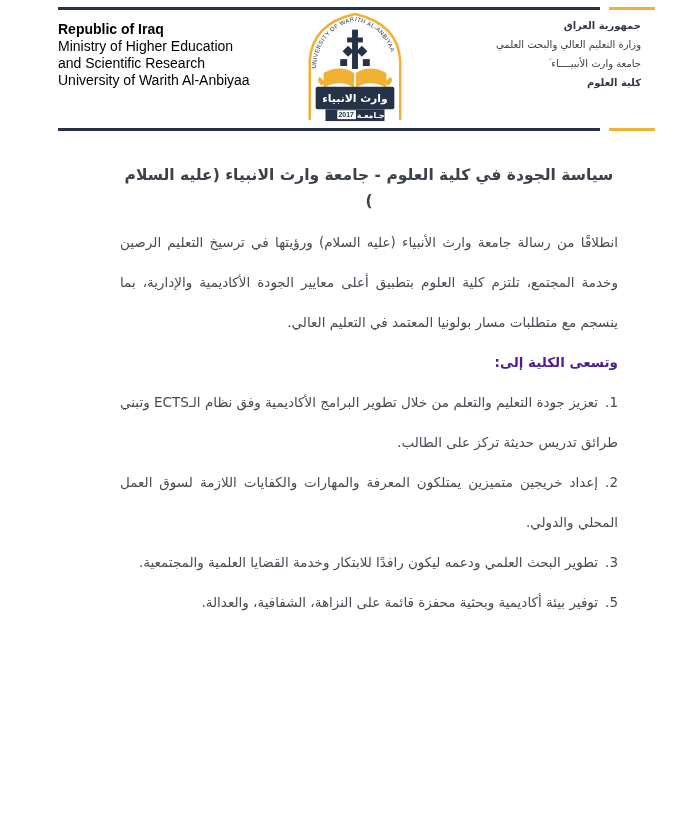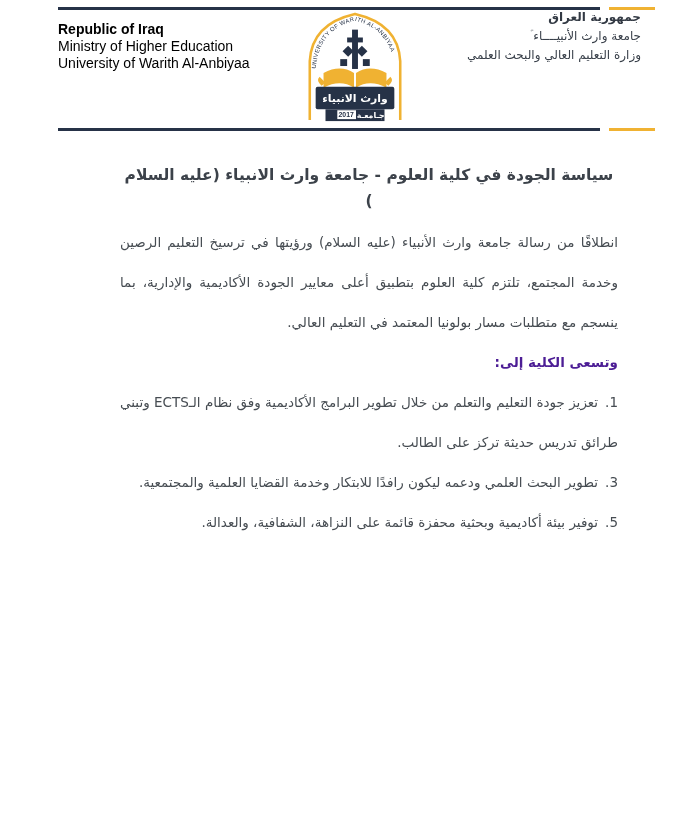--- a/index.html
+++ b/index.html
@@ -16,22 +16,22 @@
   .rule-bottom{top:128px;}
   .rule .navy-seg{flex:1;height:3px;background:#263247;}
   .rule .gold-seg{width:46px;height:3px;background:#f0b232;}
   .eng-block{
     position:absolute;left:58px;top:21px;
     font-family:"Liberation Sans","DejaVu Sans",sans-serif;
     font-size:14px;line-height:17px;color:#000000;
   }
   .eng-block .b{font-weight:bold;}
   .ar-block{
-    position:absolute;right:57px;top:8px;text-align:right;direction:rtl;
-    font-size:12px;line-height:19px;color:#39404a;
+    position:absolute;right:57px;top:16px;text-align:right;direction:rtl;
+    font-size:10px;line-height:19px;color:#39404a;
   }
   .ar-block .b{font-weight:bold;color:#333a44;}
   .logo{position:absolute;left:296px;top:8px;width:118px;height:118px;}
   
   .content{
     padding:0 80px;direction:rtl;text-align:justify;
     font-size:13.5px;line-height:40px;color:#464c52;margin-left:40px;
   }
   .doc-title{
     margin:20px 0 8px 0;text-align:center;font-weight:bold;
@@ -49,20 +49,21 @@
   <div class="letterhead">
 
     <div class="rule rule-top">
       <span class="navy-seg"></span>
       <span class="gold-seg"></span>
     </div>
 
     <div class="eng-block">
       <div class="b">Republic of Iraq</div>
       <div>Ministry of Higher Education</div>
+      <div>and Scientific Research</div>
       <div>University of Warith Al-Anbiyaa</div>
     </div>
 
     <svg class="logo" viewBox="0 0 120 120" aria-hidden="true">
       <defs>
         <path id="arcPath" d="M 20,64 Q 22,22 60,13 Q 98,22 100,64" fill="none"></path>
       </defs>
 
       <path d="M 14,114 L 14,54 Q 16,16 60,6 Q 104,16 106,54 L 106,114" fill="none" stroke="#f0b232" stroke-width="2.6"></path>
 
@@ -90,38 +91,40 @@
       <text x="60" y="96" text-anchor="middle" font-size="11" font-weight="bold" font-family="DejaVu Sans, sans-serif" fill="#ffffff">وارث الانبياء</text>
 
       <rect x="30" y="103" width="60" height="12" fill="#263247"></rect>
       <text x="76" y="112" text-anchor="middle" font-size="8" font-weight="bold" font-family="DejaVu Sans, sans-serif" fill="#ffffff">جـامعـة</text>
       <rect x="42" y="104" width="19" height="9" fill="#ffffff"></rect>
       <text x="51" y="111" text-anchor="middle" font-size="7" font-weight="bold" font-family="Liberation Sans, sans-serif" fill="#263247">2017</text>
     </svg>
 
     <div class="ar-block">
       <div class="b">جمهورية العراق</div>
+      <div>وزارة التعليم العالي والبحث العلمي</div>
       <div>جامعة وارث الأنبيــــاء ؑ</div>
-      <div>وزارة التعليم العالي والبحث العلمي</div>
+      <div class="b">كلية العلوم</div>
     </div>
 
     <div class="rule rule-bottom">
       <span class="navy-seg"></span>
       <span class="gold-seg"></span>
     </div>
   </div>
 
   <div class="content">
 
     <h1 class="doc-title">سياسة الجودة في كلية العلوم - جامعة وارث الانبياء (عليه السلام )</h1>
 
     <p class="intro">انطلاقًا من رسالة جامعة وارث الأنبياء (عليه السلام) ورؤيتها في ترسيخ التعليم الرصين وخدمة المجتمع، تلتزم كلية العلوم بتطبيق أعلى معايير الجودة الأكاديمية والإدارية، بما ينسجم مع متطلبات مسار بولونيا المعتمد في التعليم العالي.</p>
 
     <p class="goals-heading">وتسعى الكلية إلى:</p>
 
     <div class="goals">
       <p class="goal"><span class="marker">1.</span><span>تعزيز جودة التعليم والتعلم من خلال تطوير البرامج الأكاديمية وفق نظام الـECTS وتبني طرائق تدريس حديثة تركز على الطالب.</span></p>
+      <p class="goal"><span class="marker">2.</span><span>إعداد خريجين متميزين يمتلكون المعرفة والمهارات والكفايات اللازمة لسوق العمل المحلي والدولي.</span></p>
       <p class="goal"><span class="marker">3.</span><span>تطوير البحث العلمي ودعمه ليكون رافدًا للابتكار وخدمة القضايا العلمية والمجتمعية.</span></p>
       <p class="goal"><span class="marker">5.</span><span>توفير بيئة أكاديمية وبحثية محفزة قائمة على النزاهة، الشفافية، والعدالة.</span></p>
     </div>
 
   </div>
 </div>
 
 </body></html>

